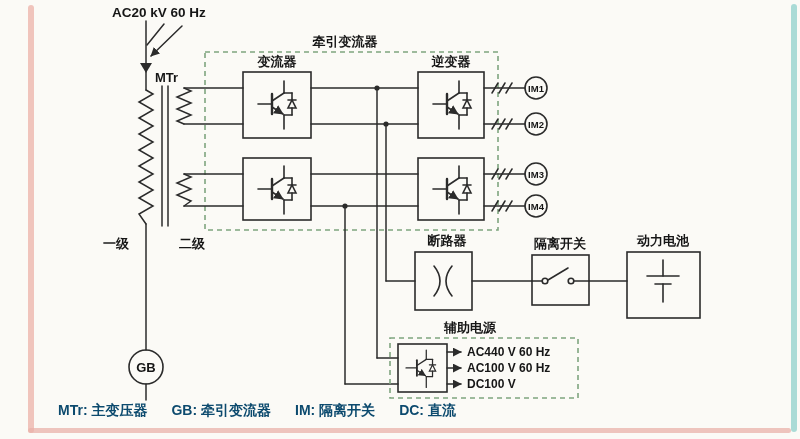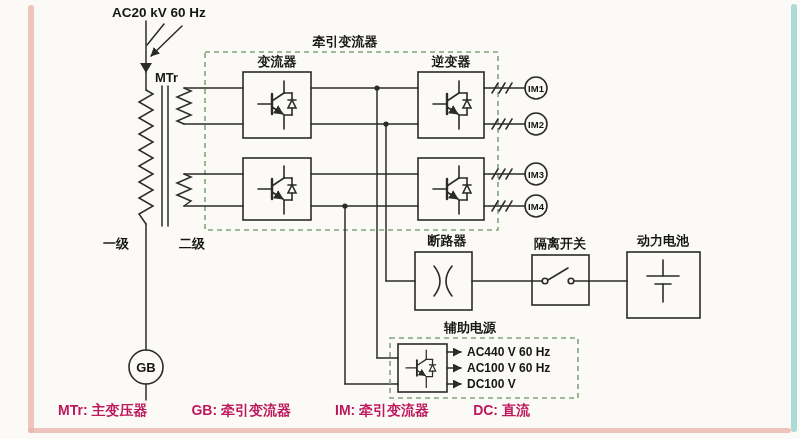--- a/index.html
+++ b/index.html
@@ -11,22 +11,22 @@
     overflow: hidden;
   }
   .stage svg { position:absolute; top:0; left:0; }
   .edge { position:absolute; border-radius:3px; }
   .edge-left  { left:28px;  top:5px;   width:6px;   height:428px; background:#edb6ae; opacity:.8; }
   .edge-bottom{ left:28px;  top:428px; width:763px; height:5px;   background:#e9b2a9; opacity:.75; }
   .edge-right { left:791px; top:4px;   width:6px;   height:428px; background:#96d3ce; opacity:.8; }
 
   .legend {
     position:absolute; left:58px; top:402px;
-    display:flex; gap:44px;
-    font-size:14px; font-weight:700; color:#be185d;
+    display:flex; gap:24px;
+    font-size:14px; font-weight:700; color:#0c4a6e;
     white-space:nowrap;
   }
 
   
   text { fill:#161616; font-family:"Liberation Sans","DejaVu Sans",sans-serif; }
   .t      { font-size:13px;  font-weight:600; }
   .t-sup  { font-size:13.5px;font-weight:700; }
   .t-out  { font-size:12px;  font-weight:600; }
   .t-mot  { font-size:9.5px; font-weight:600; }
   .t-gb   { font-size:13px;  font-weight:700; }
@@ -220,20 +220,20 @@
       </g>
       <text x="467" y="356" class="t-out">AC440 V 60 Hz</text>
       <text x="467" y="372" class="t-out">AC100 V 60 Hz</text>
       <text x="467" y="388" class="t-out">DC100 V</text>
     </g>
   </svg>
 
   <div class="legend">
     <span>MTr: 主变压器</span>
     <span>GB: 牵引变流器</span>
-    <span>IM: 牵引变流器</span>
+    <span>IM: 隔离开关</span>
     <span>DC: 直流</span>
   </div>
 
   <div class="edge edge-left"></div>
   <div class="edge edge-bottom"></div>
   <div class="edge edge-right"></div>
 </div>
 
 </body></html>

